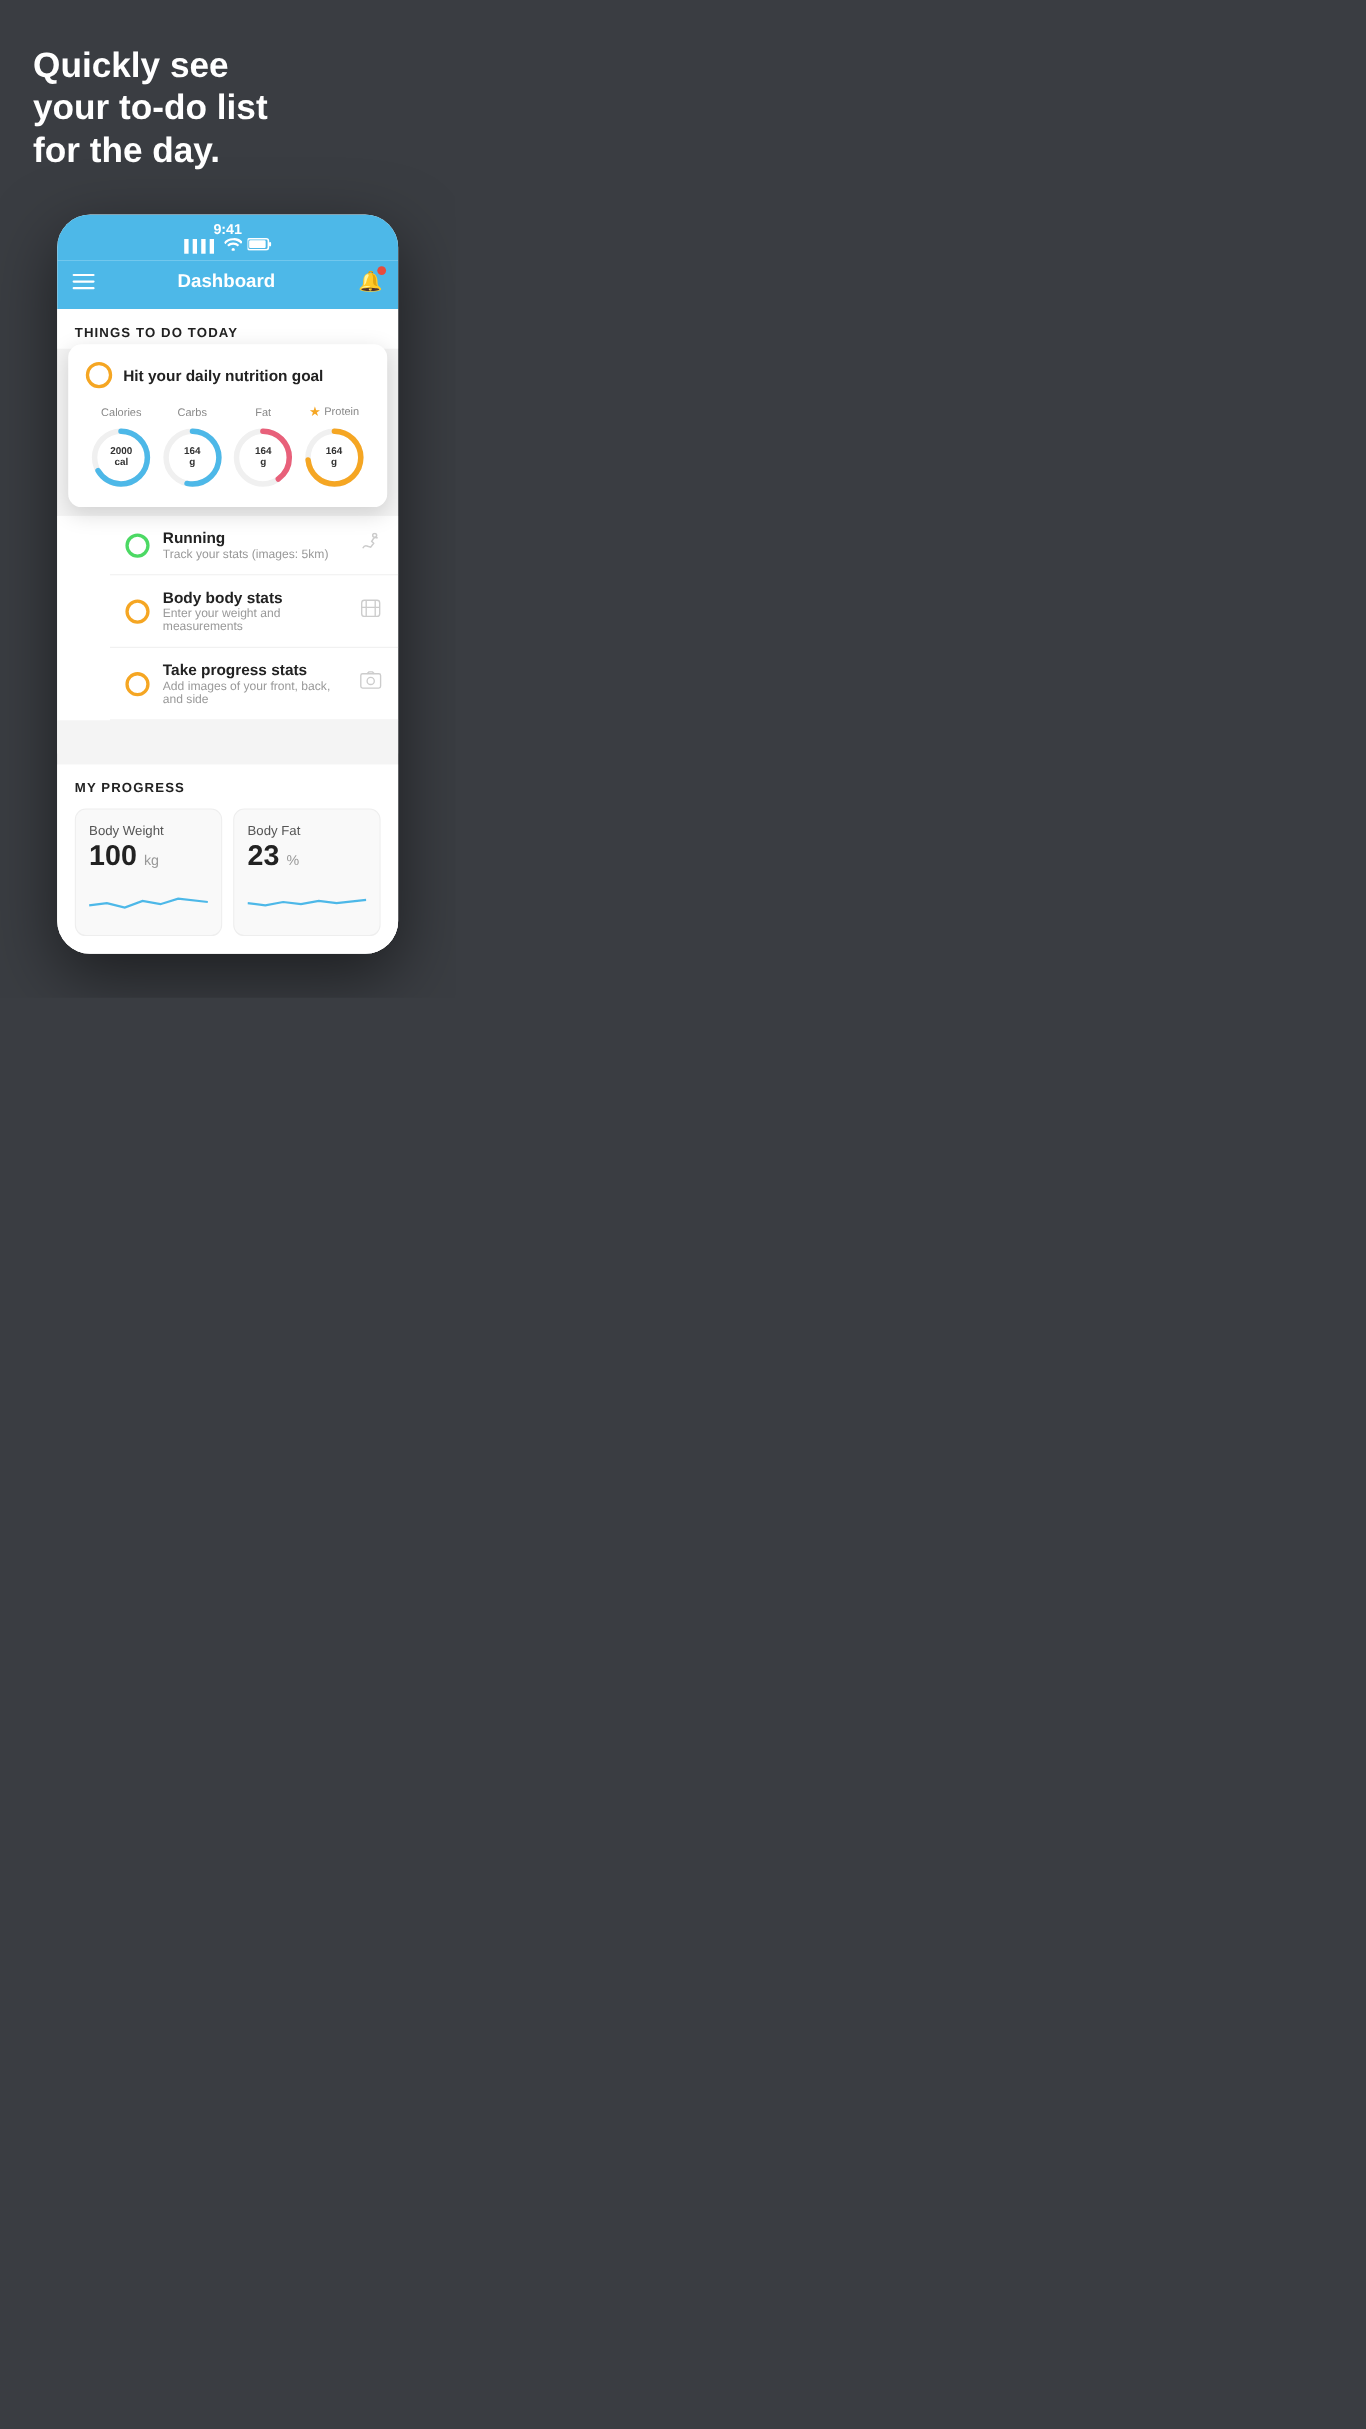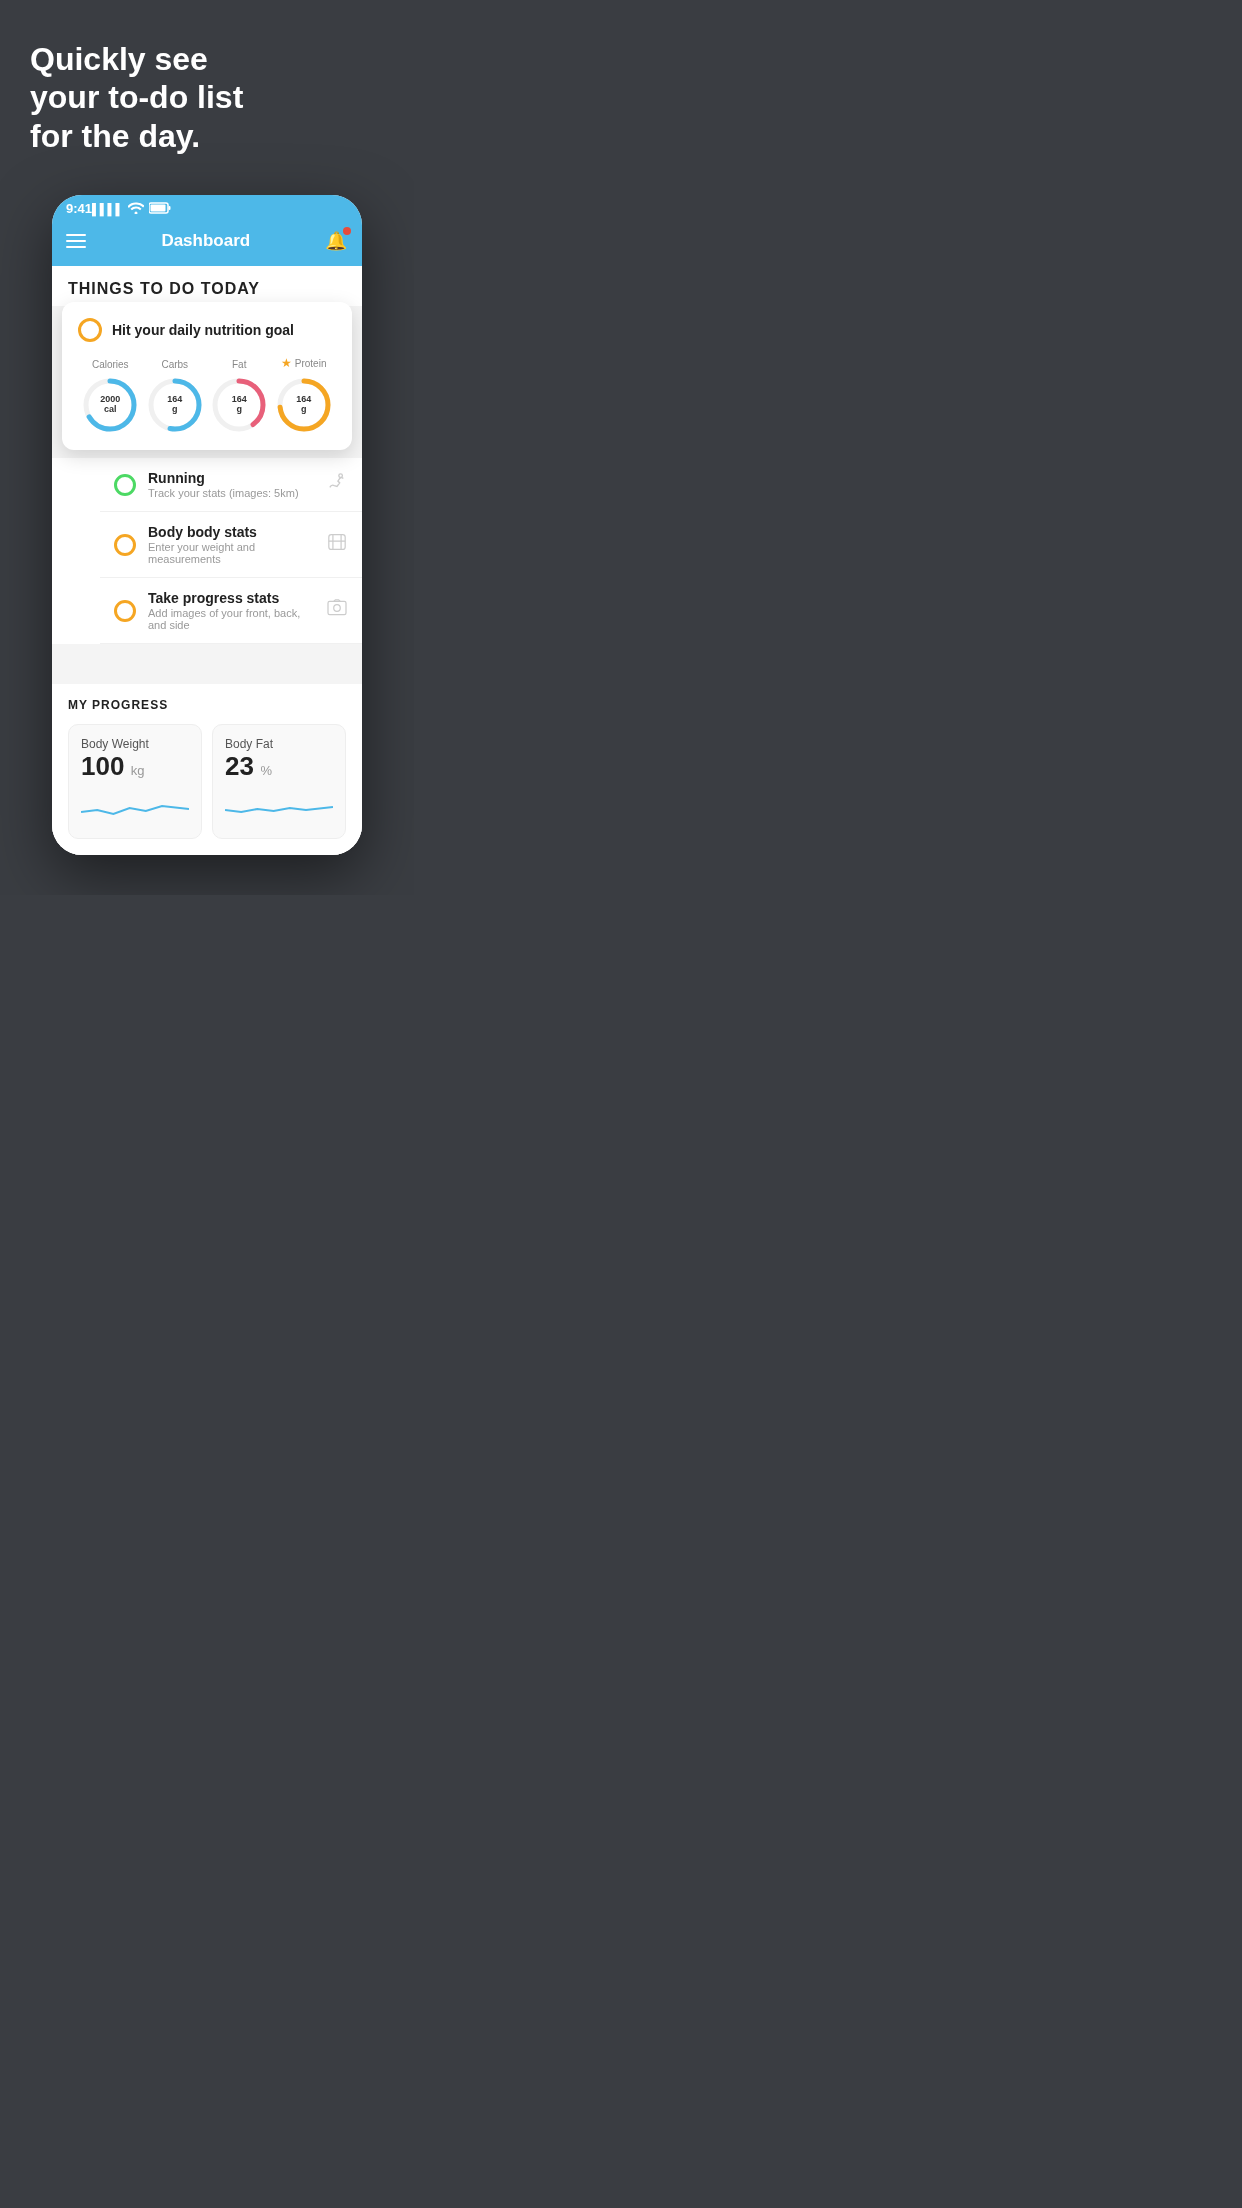--- a/index.html
+++ b/index.html
@@ -31,25 +31,27 @@
       border-radius: 30px;
       overflow: hidden;
       box-shadow: 0 20px 60px rgba(0,0,0,0.5);
       position: relative;
     }
 
     
     .status-bar {
       background: #4db8e8;
       display: flex;
+      justify-content: space-between;
       align-items: center;
       padding: 6px 14px;
       color: #fff;
       font-size: 13px;
       font-weight: 600;
+      flex-direction: column;
     }
     .status-icons {
       display: flex;
       align-items: center;
       gap: 5px;
       font-size: 11px;
     }
 
     
     .nav-bar {
@@ -92,21 +94,21 @@
       border-radius: 50%;
     }
 
     
     .phone-content {
       background: #f4f4f4;
     }
 
     .section-header {
       padding: 14px 16px 8px 16px;
-      font-size: 16px;
+      font-size: 12px;
       font-weight: 800;
       letter-spacing: 1px;
       color: #222;
       background: #fff;
     }
 
     
     .nutrition-card {
       background: #fff;
       margin: 0 10px;

